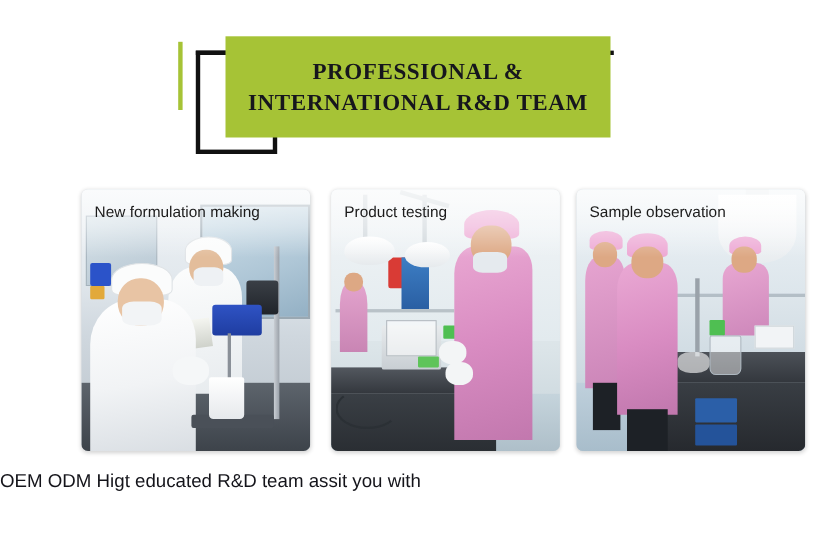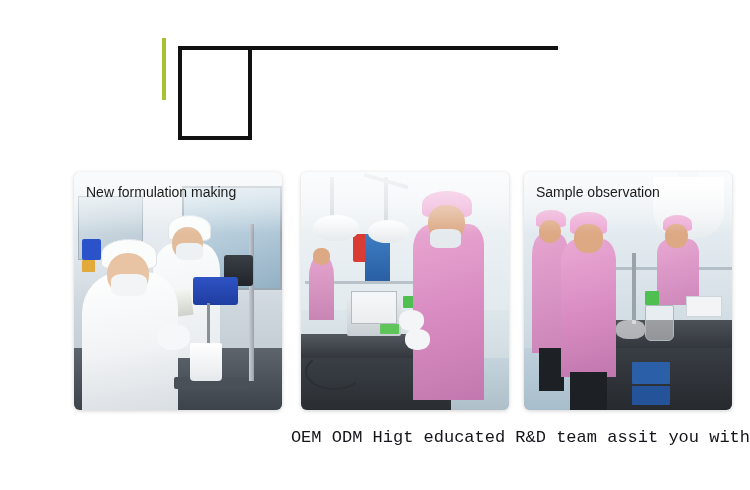--- a/index.html
+++ b/index.html
@@ -447,35 +447,39 @@
     background: linear-gradient(180deg, rgba(255,255,255,0.72) 0%, rgba(255,255,255,0.40) 55%, rgba(255,255,255,0) 100%);
     z-index: 5;
   }
 
   
   .caption {
     position: absolute;
     left: 0;
     top: 424px;
     width: 750px;
-    text-align: right;
-    font-family: Liberation Mono, monospace;
+    text-align: left;
+    font-family: Liberation Sans, sans-serif;
     font-size: 17px;
     line-height: 1.6;
     color: #14141a;
   }
   .caption-line { display: block; }
 </style>
 </head>
 <body>
 
 <div class="header">
   <div class="accent-bar"></div>
   <div class="frame-outline"></div>
   <div class="frame-top-extend"></div>
+  <div class="green-banner">
+    <div class="banner-title">PROFESSIONAL &amp;
+INTERNATIONAL R&amp;D TEAM</div>
+  </div>
 </div>
 
 <div class="cards">
 
   <div class="card card-1">
     <div class="photo">
       <div class="p1-bg"></div>
       <div class="p1-window"></div>
       <div class="p1-window2"></div>
       <div class="p1-blue-box"></div>
@@ -525,20 +529,21 @@
       <div class="p2-balance-screen"></div>
       <div class="p2-coat"></div>
       <div class="p2-cap"></div>
       <div class="p2-head"></div>
       <div class="p2-mask"></div>
       <div class="p2-glove1"></div>
       <div class="p2-glove2"></div>
       <div class="p2-cable"></div>
     </div>
     <div class="label-haze"></div>
+    <div class="card-label">Product testing</div>
   </div>
 
   <div class="card card-3">
     <div class="photo">
       <div class="p3-bg"></div>
       <div class="p3-wall"></div>
       <div class="p3-floor"></div>
       <div class="p3-hood-duct"></div>
       <div class="p3-hood"></div>
       <div class="p3-shelf"></div>

